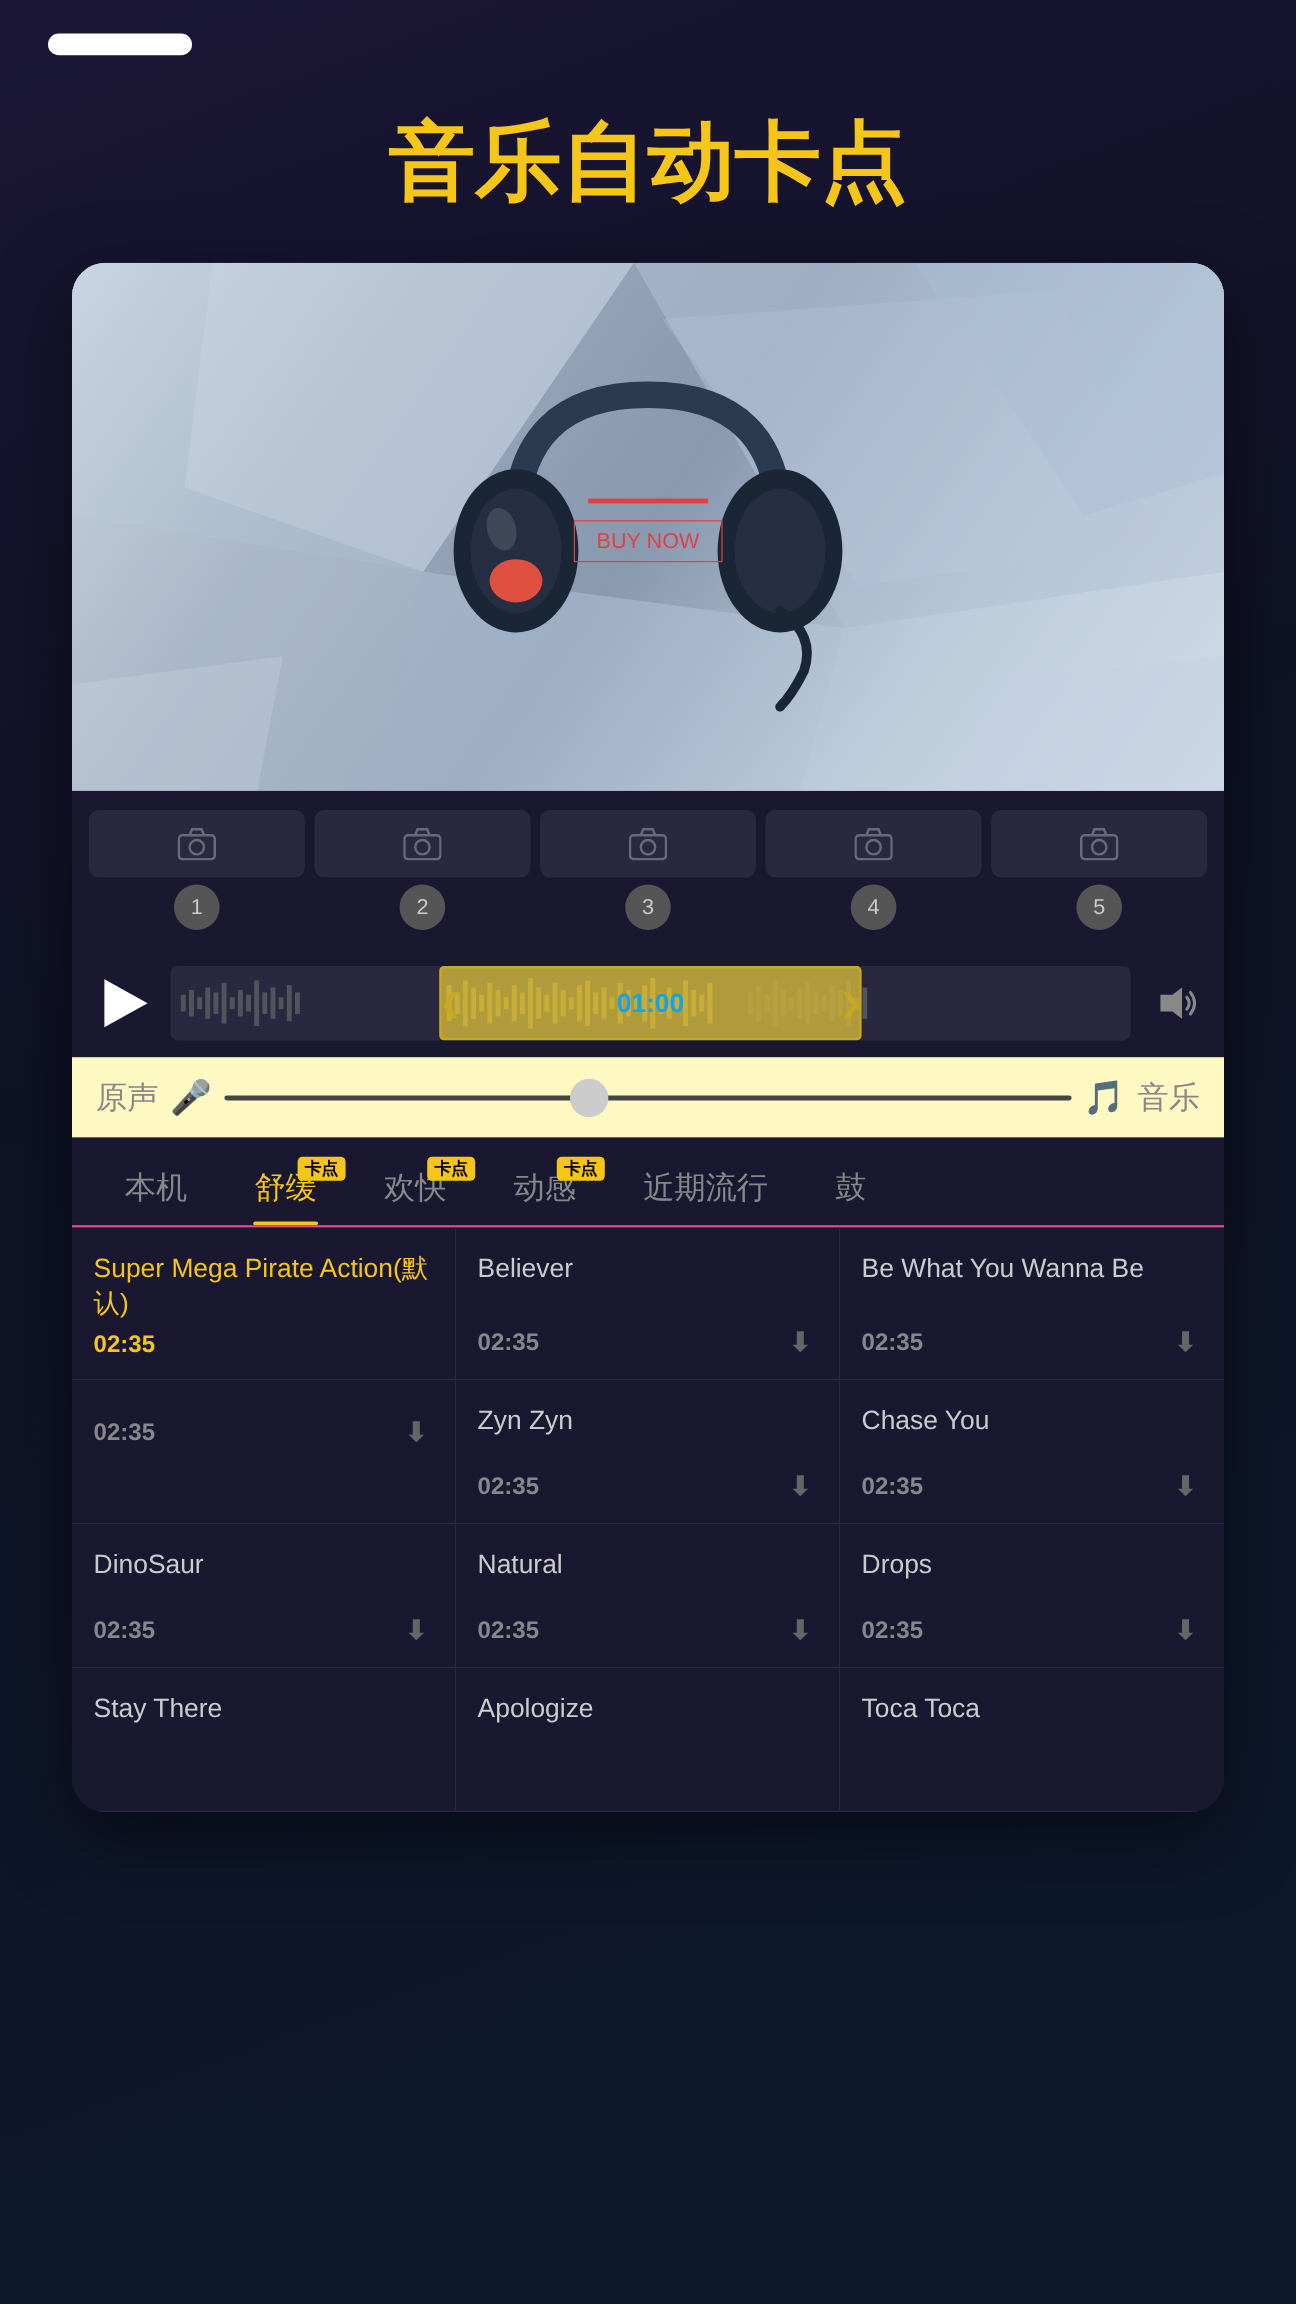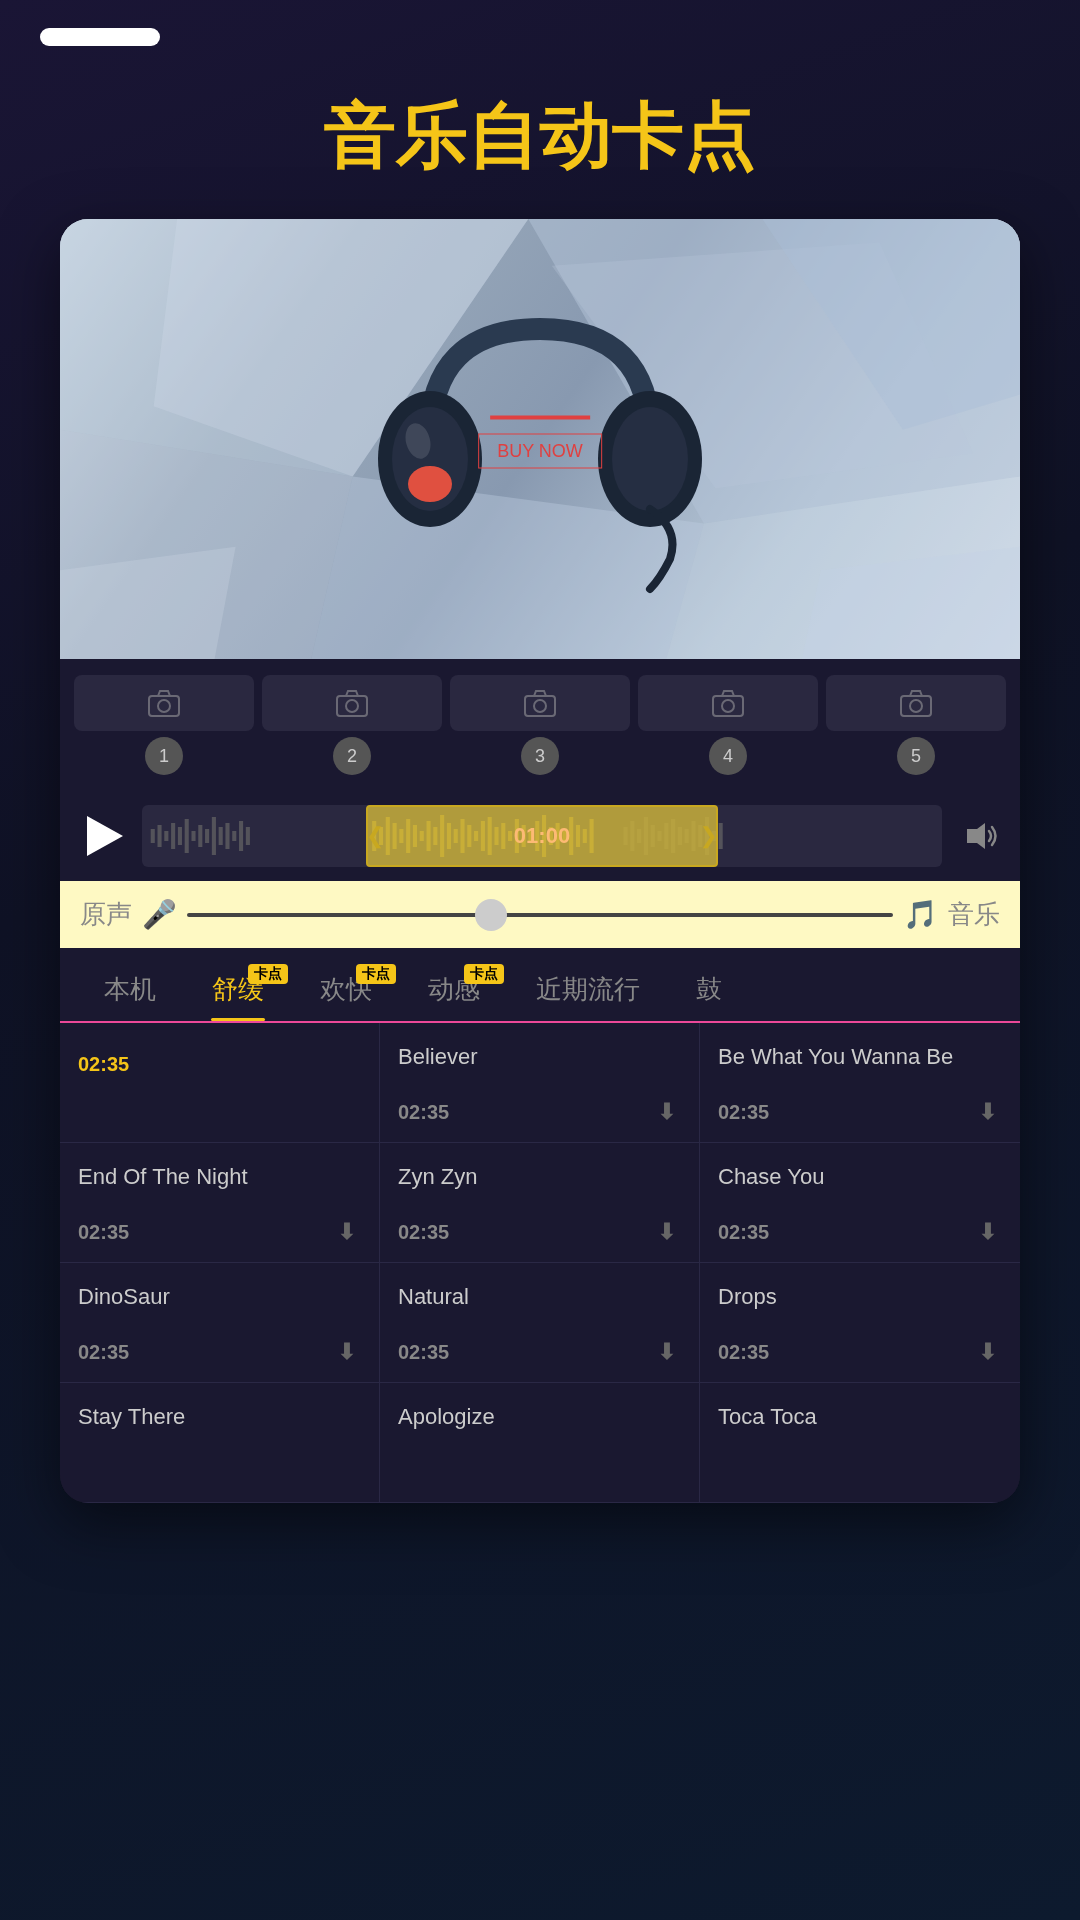--- a/index.html
+++ b/index.html
@@ -208,21 +208,21 @@
       font-size: 22px;
     }
     .waveform-highlight::after {
       content: '❯';
       position: absolute;
       right: -2px;
       color: #c8a820;
       font-size: 22px;
     }
     .time-label {
-      color: #fdba74;
+      color: #0ea5e9;
       font-size: 22px;
       font-weight: 600;
       z-index: 2;
     }
     .volume-btn {
       width: 48px;
       height: 48px;
       display: flex;
       align-items: center;
       justify-content: center;
@@ -580,41 +580,41 @@
       动感
       <span class="tab-badge">卡点</span>
     </div>
     <div class="tab-item">近期流行</div>
     <div class="tab-item">鼓</div>
   </div>
 
   <div class="song-grid">
 
     <div class="song-cell">
+      <div class="song-name active">Super Mega Pirate Action(默认)</div>
       <div class="song-meta">
         <span class="song-duration active">02:35</span>
       </div>
     </div>
     <div class="song-cell">
       <div class="song-name">Believer</div>
       <div class="song-meta">
         <span class="song-duration">02:35</span>
         <span class="download-icon">⬇</span>
       </div>
     </div>
     <div class="song-cell">
       <div class="song-name">Be What You Wanna Be</div>
       <div class="song-meta">
         <span class="song-duration">02:35</span>
         <span class="download-icon">⬇</span>
       </div>
     </div>
 
     <div class="song-cell">
-      <div class="song-name">End Of The Night</div>
       <div class="song-meta">
         <span class="song-duration">02:35</span>
         <span class="download-icon">⬇</span>
       </div>
     </div>
     <div class="song-cell">
       <div class="song-name">Zyn Zyn</div>
       <div class="song-meta">
         <span class="song-duration">02:35</span>
         <span class="download-icon">⬇</span>

